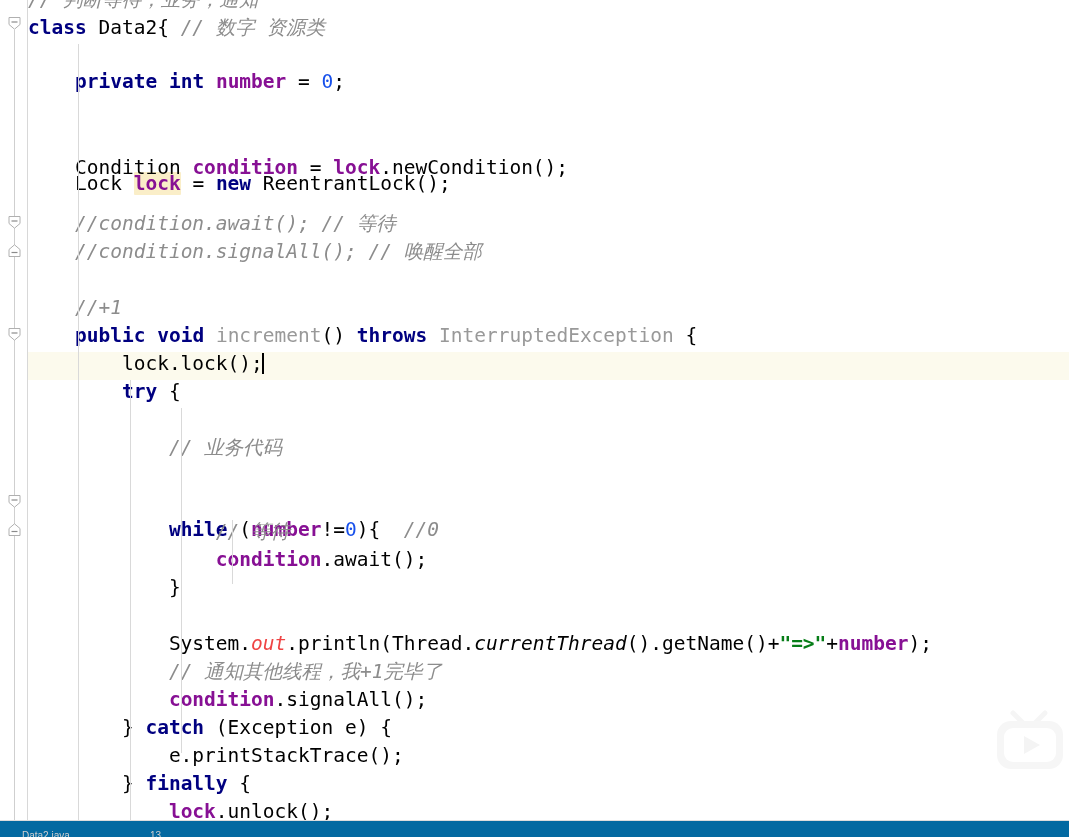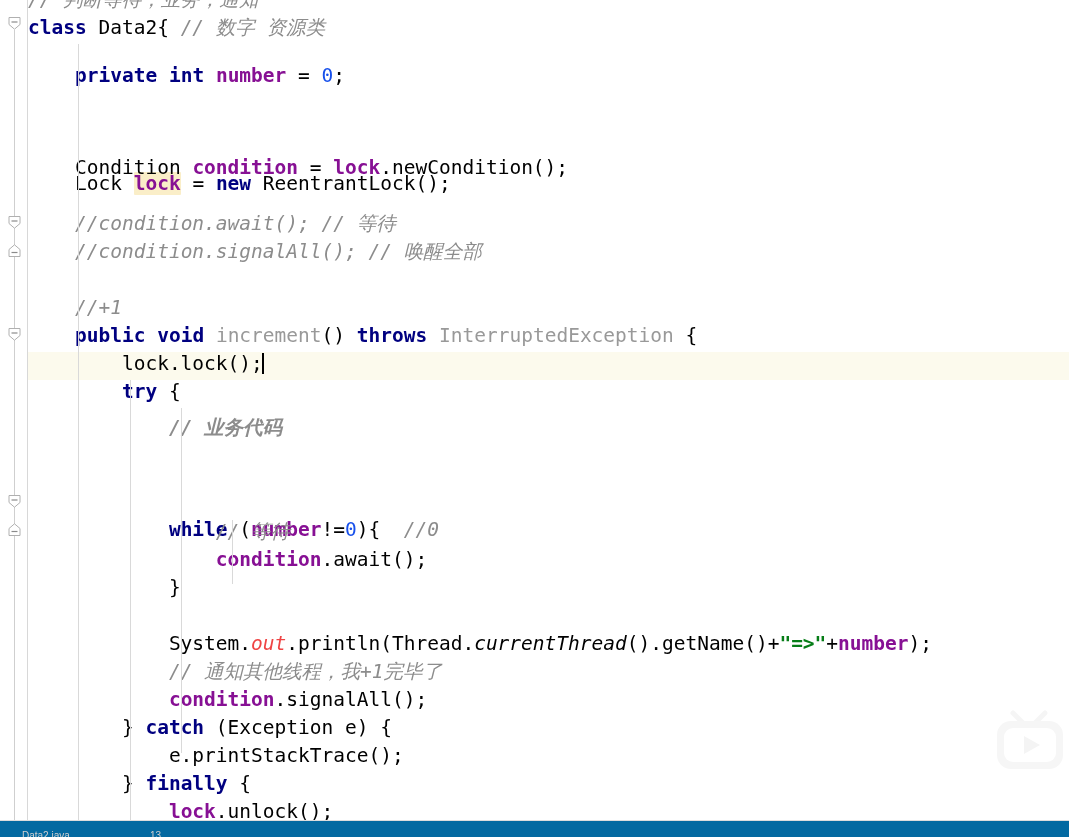--- a/index.html
+++ b/index.html
@@ -247,39 +247,39 @@
       <path d="M33 33 L49 42 L33 51 Z" fill="#f4f4f4"></path>
     </svg>
   </div>
 
   <div class="code-surface">
 
     <div class="line" style="top:-14px;"><span class="cmt">// 判断等待，业务，通知</span></div>
 
     <div class="line" style="top:14px;"><span class="kw">class</span><span class="plain"> Data2{ </span><span class="cmt">// 数字 资源类</span></div>
 
-    <div class="line" style="top:62px;"><span class="plain">    </span><span class="kw">private</span><span class="plain"> </span><span class="kw">int</span><span class="plain"> </span><span class="fld">number</span><span class="plain"> = </span><span class="num">0</span><span class="plain">;</span></div>
+    <div class="line" style="top:68px;"><span class="plain">    </span><span class="kw">private</span><span class="plain"> </span><span class="kw">int</span><span class="plain"> </span><span class="fld">number</span><span class="plain"> = </span><span class="num">0</span><span class="plain">;</span></div>
 
     <div class="line" style="top:126px;margin-top:44px;"><span class="plain">    Lock </span><span class="fld hl-ident">lock</span><span class="plain"> = </span><span class="kw">new</span><span class="plain"> ReentrantLock();</span></div>
 
     <div class="line" style="top:154px;"><span class="plain">    Condition </span><span class="fld">condition</span><span class="plain"> = </span><span class="fld">lock</span><span class="plain">.newCondition();</span></div>
 
     <div class="line" style="top:210px;"><span class="plain">    </span><span class="cmt">//condition.await(); // 等待</span></div>
 
     <div class="line" style="top:238px;"><span class="plain">    </span><span class="cmt">//condition.signalAll(); // 唤醒全部</span></div>
 
     <div class="line" style="top:294px;"><span class="plain">    </span><span class="cmt">//+1</span></div>
 
     <div class="line" style="top:322px;"><span class="plain">    </span><span class="kw">public</span><span class="plain"> </span><span class="kw">void</span><span class="plain"> </span><span class="dim">increment</span><span class="plain">() </span><span class="kw">throws</span><span class="plain"> </span><span class="dim">InterruptedException</span><span class="plain"> {</span></div>
 
     <div class="line" style="top:350px;"><span class="plain">        lock.lock();</span><span class="caret"></span></div>
 
     <div class="line" style="top:378px;"><span class="plain">        </span><span class="kw">try</span><span class="plain"> {</span></div>
 
-    <div class="line" style="top:414px;font-weight:bold;"><span class="plain">            </span><span class="cmt">// 业务代码</span></div>
+    <div class="line" style="top:434px;"><span class="plain">            </span><span class="cmt">// 业务代码</span></div>
 
     <div class="line" style="top:505px;margin-top:11px;"><span class="plain">            </span><span class="kw">while</span><span class="plain"> (</span><span class="fld">number</span><span class="plain">!=</span><span class="num">0</span><span class="plain">){  </span><span class="cmt">//0</span></div>
 
     <div class="line" style="top:518px;"><span class="plain">                </span><span class="cmt">// 等待</span></div>
 
     <div class="line" style="top:546px;"><span class="plain">                </span><span class="fld">condition</span><span class="plain">.await();</span></div>
 
     <div class="line" style="top:574px;"><span class="plain">            }</span></div>
 
 

